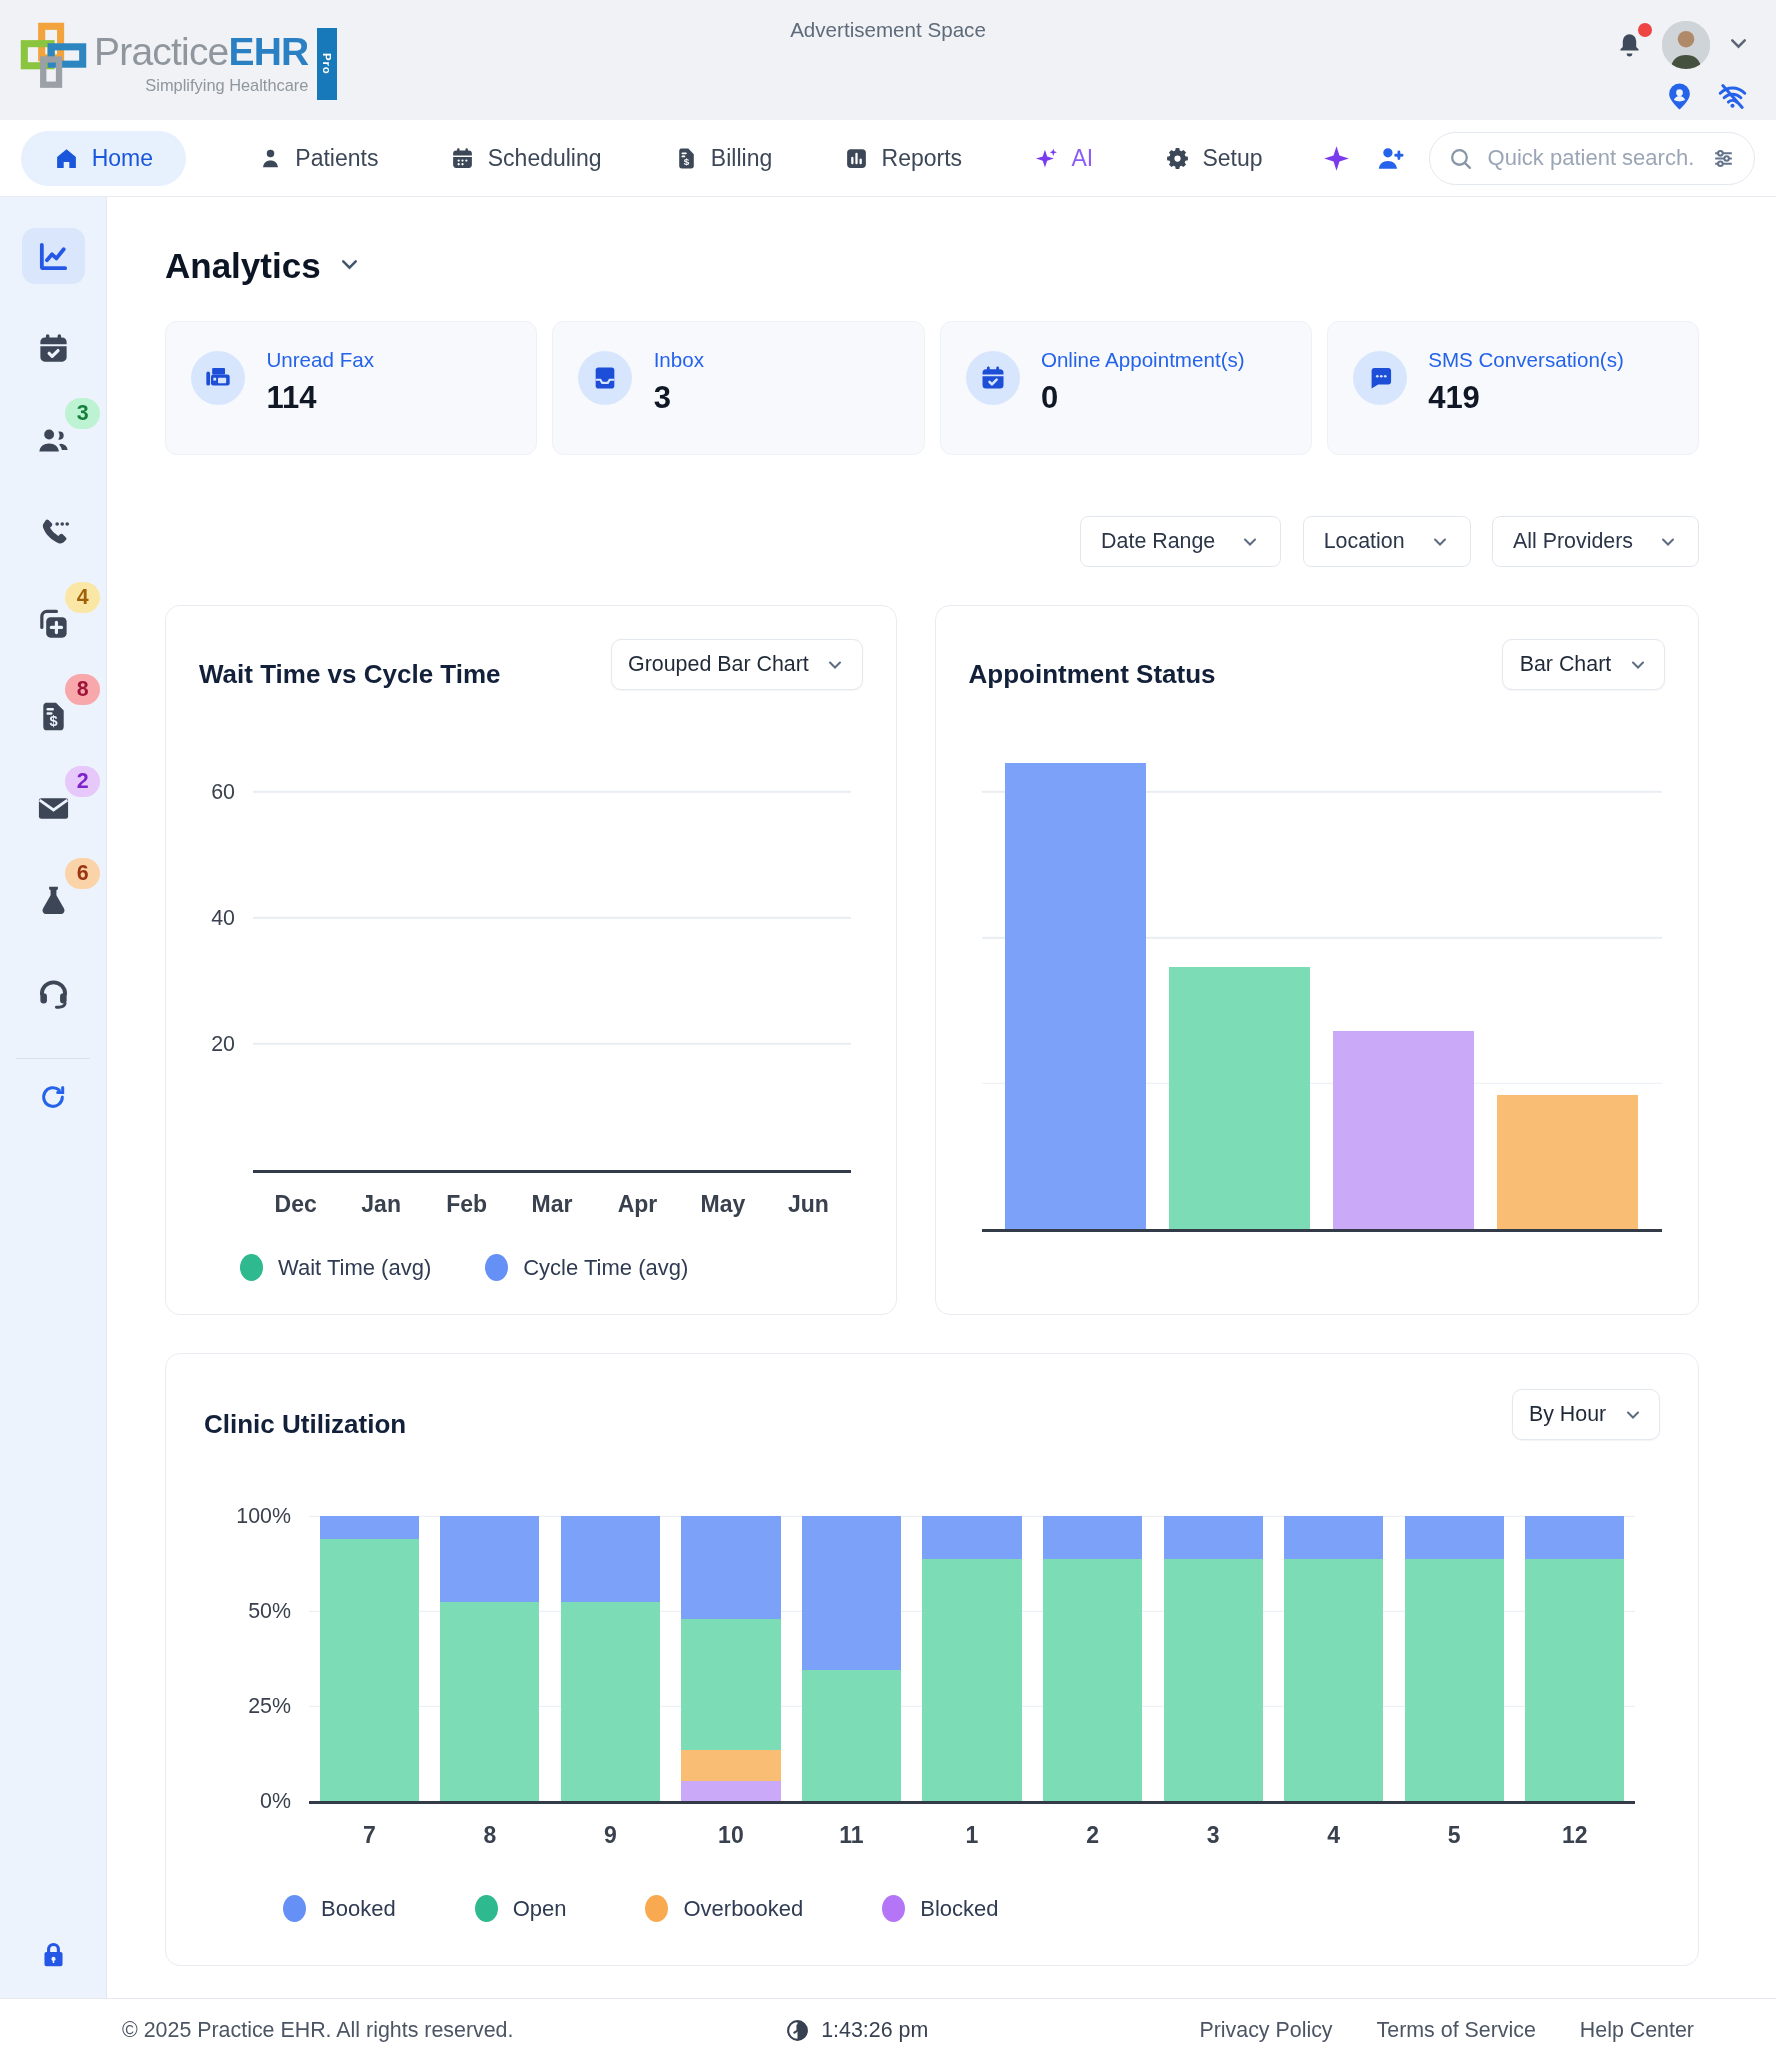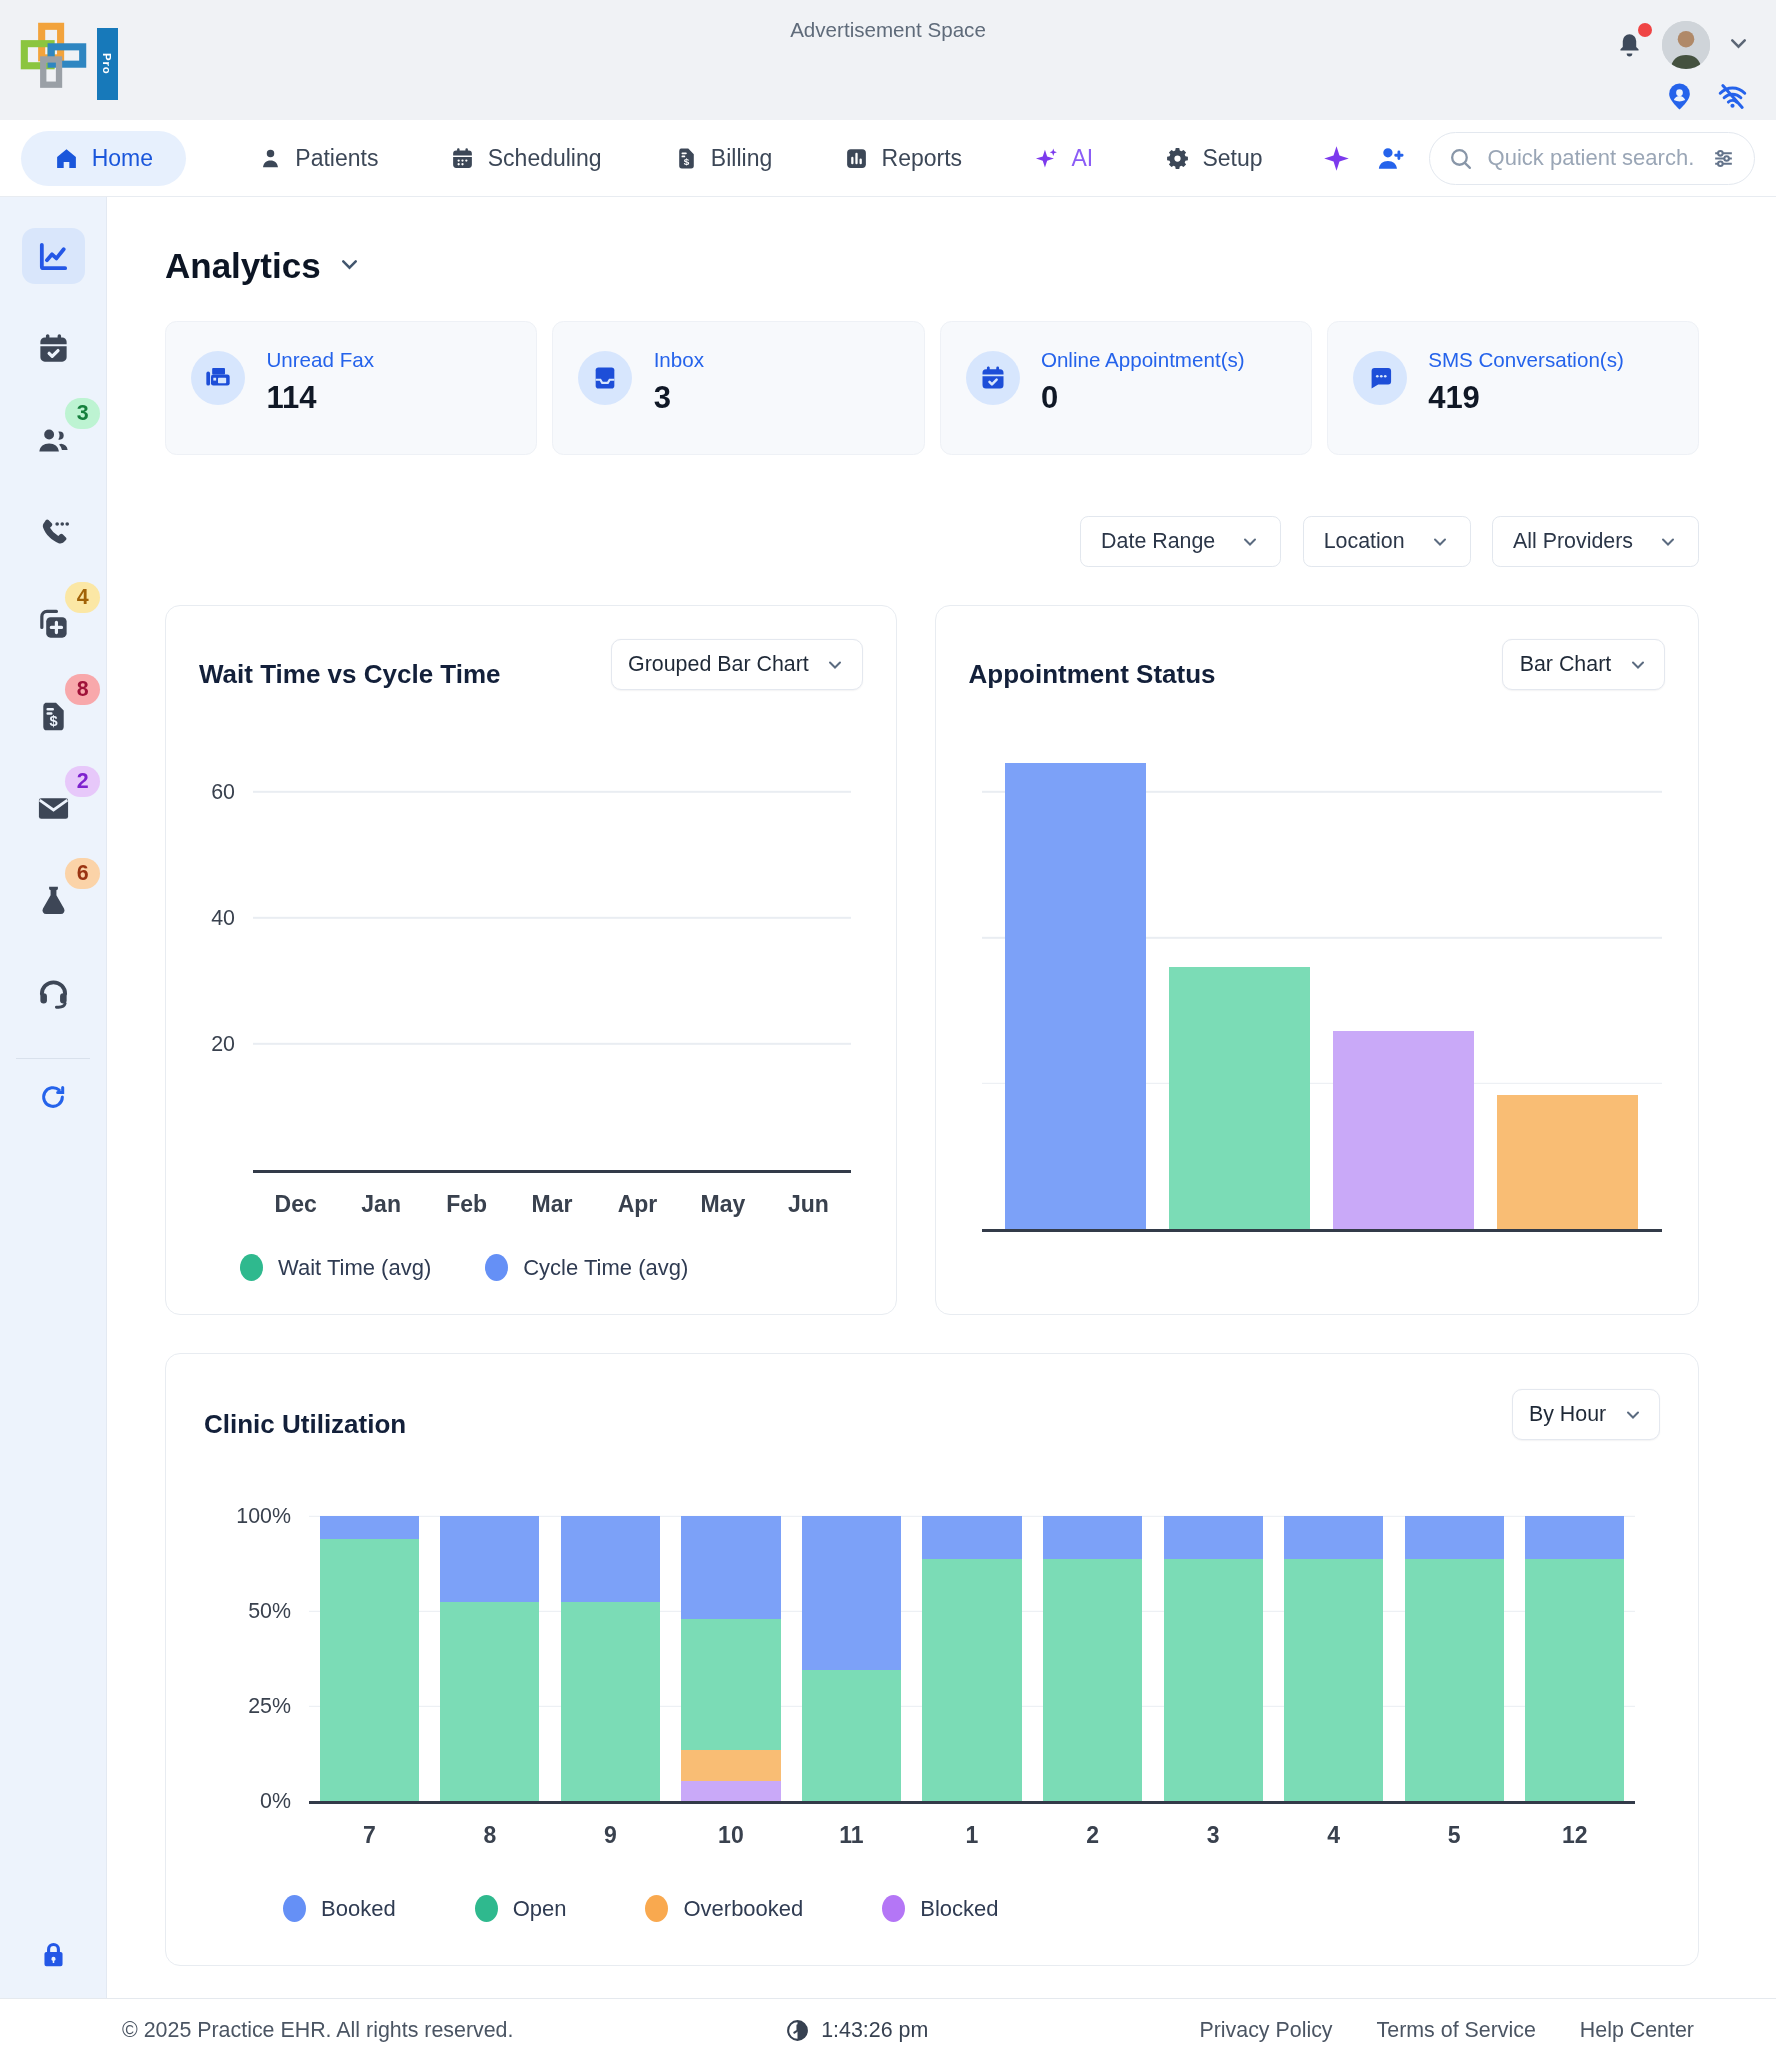--- a/index.html
+++ b/index.html
@@ -127,20 +127,26 @@
 
   <header class="ad-header">
     <div class="ad-text">Advertisement Space</div>
     <div class="logo">
       <svg class="mark" viewBox="0 0 90 90" fill="none">
         <rect x="30" y="8" width="24" height="40" stroke="#f2a33c" stroke-width="9"></rect>
         <rect x="8" y="30" width="34" height="28" stroke="#8bc53f" stroke-width="9"></rect>
         <rect x="42" y="34" width="40" height="22" stroke="#2e86c1" stroke-width="9"></rect>
         <rect x="32" y="50" width="20" height="32" stroke="#9aa0a6" stroke-width="8"></rect>
       </svg>
+      <div class="logo-block">
+        <div class="logo-line">
+          <span class="practice">Practice</span><span class="ehr">EHR</span>
+        </div>
+        <div class="tagline">Simplifying Healthcare</div>
+      </div>
       <div class="pro-bar">Pro</div>
     </div>
 
     <div class="header-right">
       <div class="hr-row1">
         <div class="bell-wrap">
           <svg viewBox="0 0 24 24" fill="currentColor">
               <path d="M12 22a2.2 2.2 0 0 0 2.2-2.2H9.8A2.2 2.2 0 0 0 12 22zm7-5.5v1H5v-1l1.8-1.8V10a5.2 5.2 0 0 1 10.4 0v4.7z"></path>
             </svg>
           <span class="red-dot"></span>

